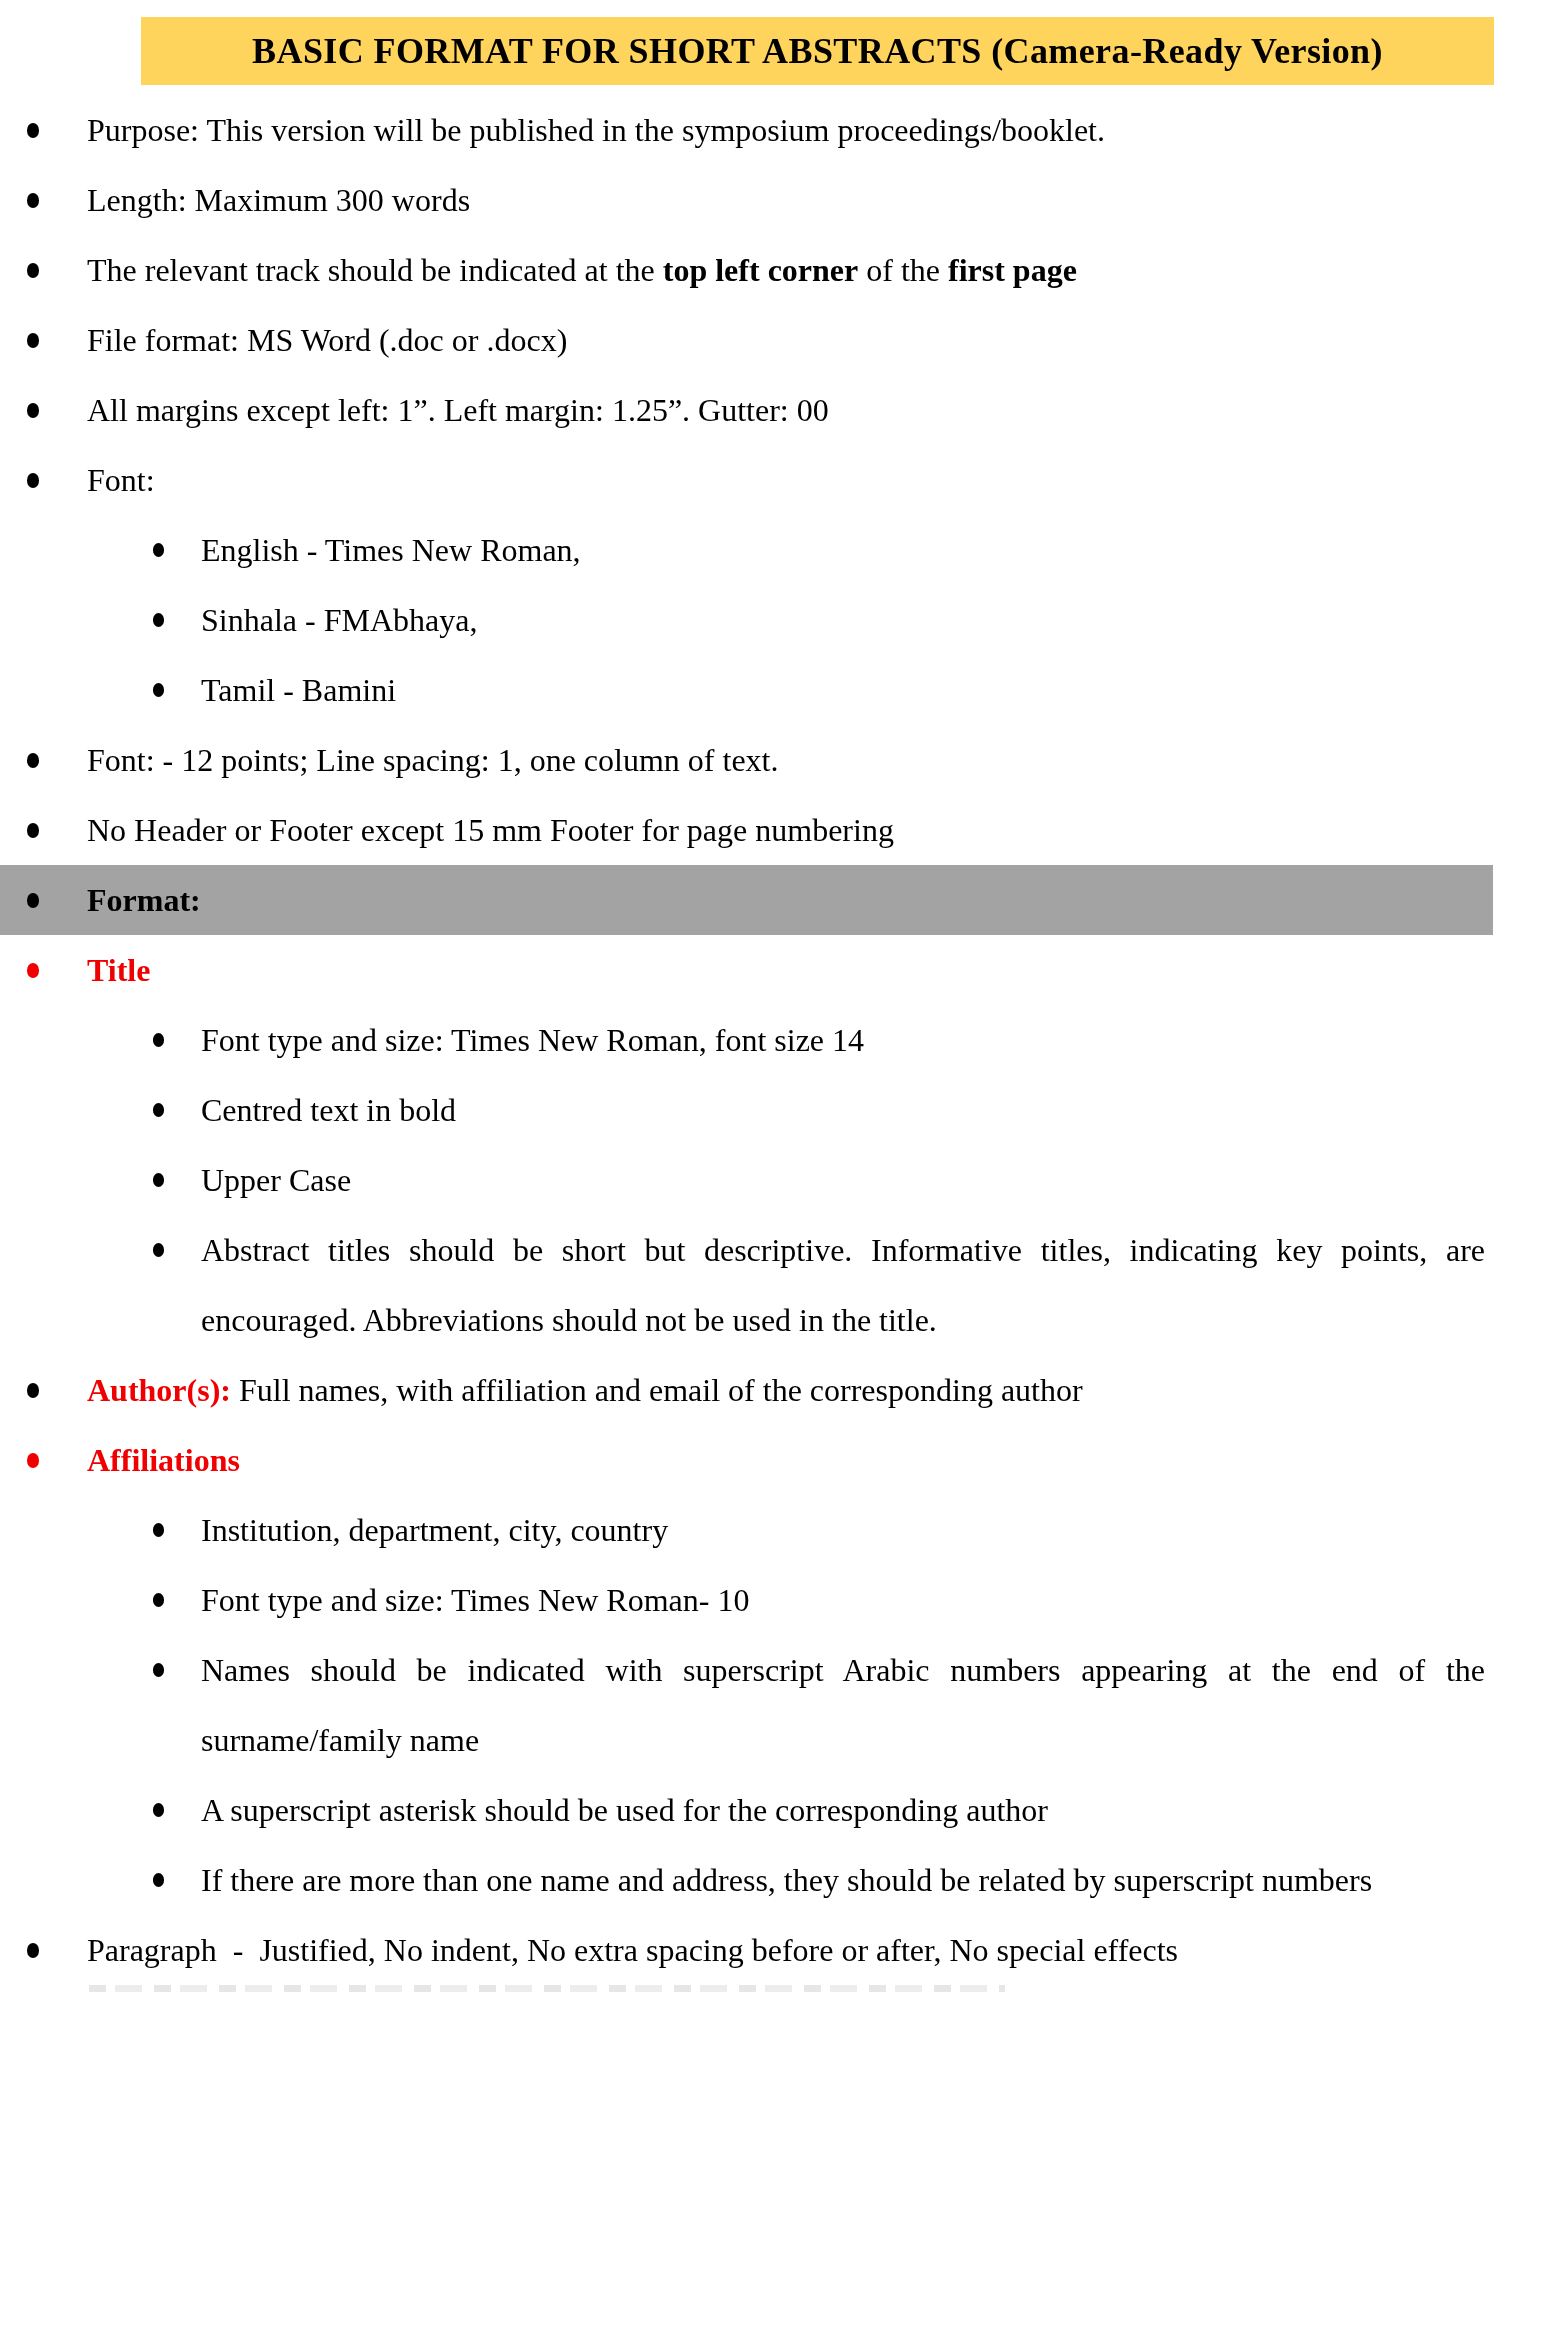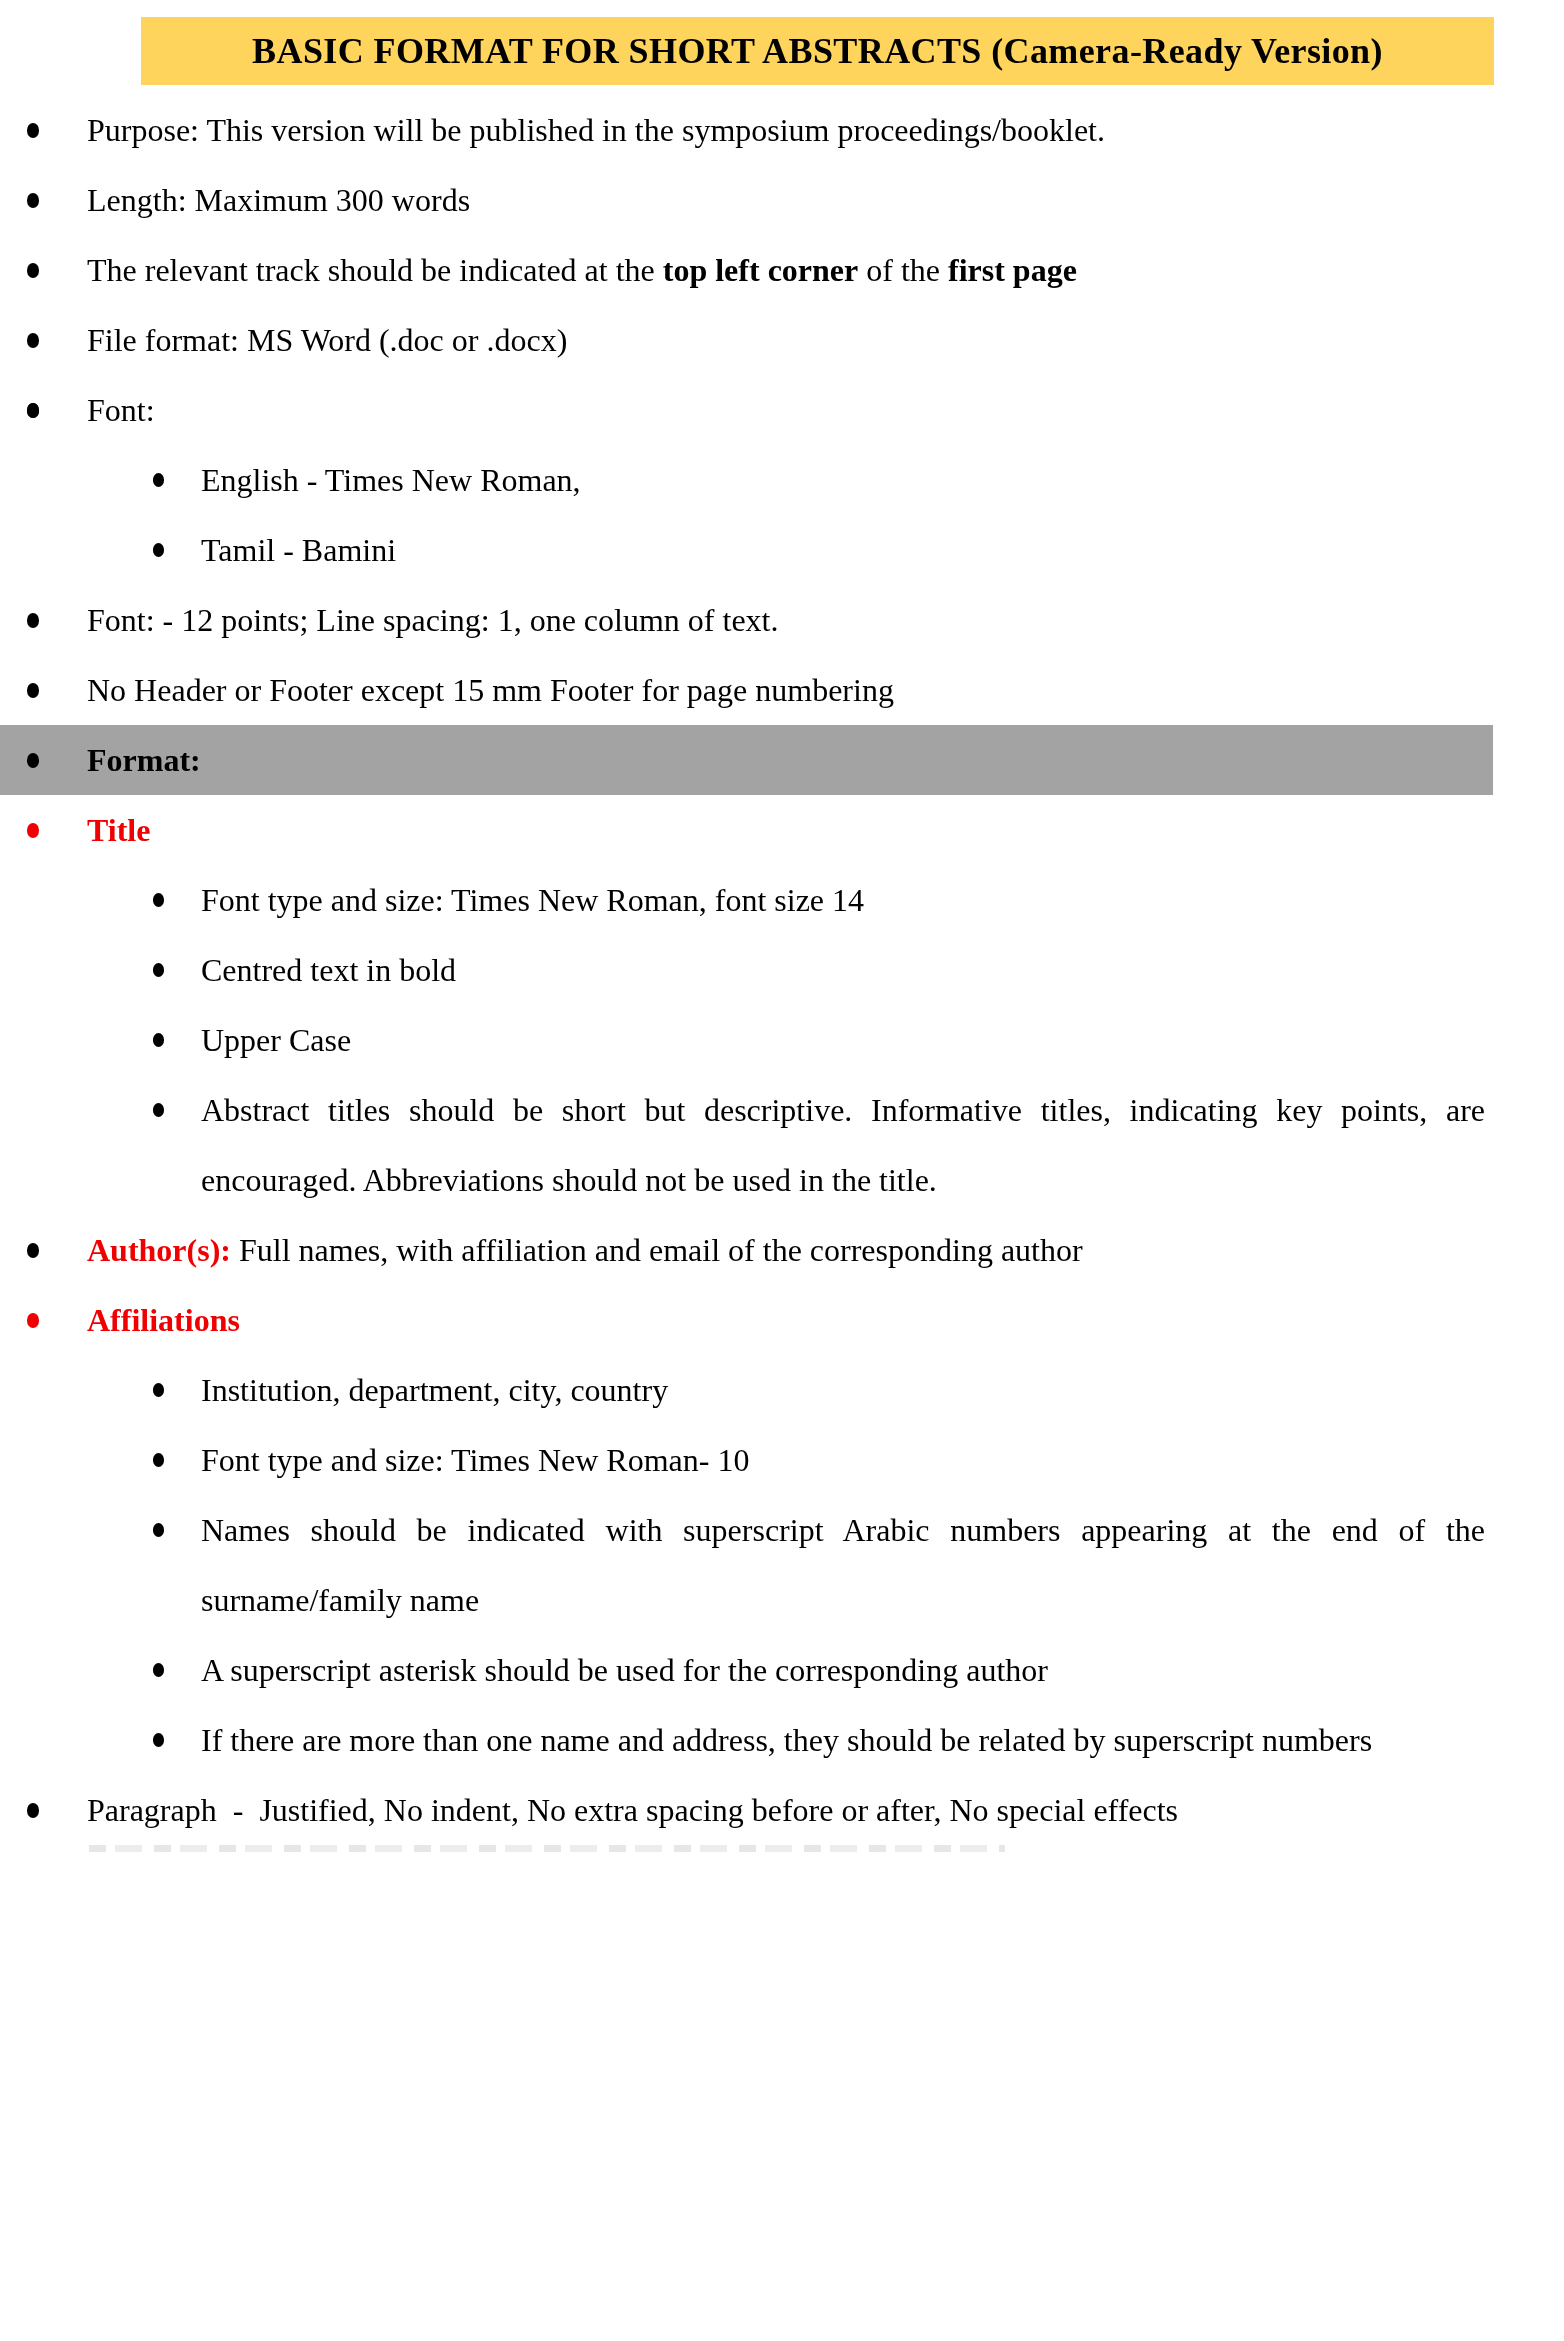--- a/index.html
+++ b/index.html
@@ -56,23 +56,24 @@
 </head>
 <body>
 
 <div class="page">
   <div class="title-band" style="background: rgb(255, 212, 92);">BASIC FORMAT FOR SHORT ABSTRACTS (Camera-Ready Version)</div>
   <div class="list" id="list">
       <div class="item lvl1"><span class="dot"></span><span class="">Purpose: This version will be published in the symposium proceedings/booklet.</span></div>
       <div class="item lvl1"><span class="dot"></span><span class="">Length: Maximum 300 words</span></div>
       <div class="item lvl1"><span class="dot"></span><span class="">The relevant track should be indicated at the </span><span class="b">top left corner</span><span class=""> of the </span><span class="b">first page</span></div>
       <div class="item lvl1"><span class="dot"></span><span class="">File format: MS Word (.doc or .docx)</span></div>
-      <div class="item lvl1"><span class="dot"></span></div>
+      <div class="item lvl1"><span class="dot"></span><span class="">All margins except left: 1”. Left margin: 1.25”. Gutter: 00</span></div>
       <div class="item lvl1"><span class="dot"></span><span class="">Font:</span></div>
       <div class="item lvl2"><span class="dot"></span><span class="">English - Times New Roman,</span></div>
+      <div class="item lvl2"><span class="dot"></span><span class="">Sinhala - FMAbhaya,</span></div>
       <div class="item lvl2"><span class="dot"></span><span class="">Tamil - Bamini</span></div>
       <div class="item lvl1"><span class="dot"></span><span class="">Font: - 12 points; Line spacing: 1, one column of text.</span></div>
       <div class="item lvl1"><span class="dot"></span><span class="">No Header or Footer except 15 mm Footer for page numbering</span></div>
       <div class="item lvl1 band" style="background: #a3a3a3;"><span class="dot"></span><span class="b">Format:</span></div>
       <div class="item lvl1"><span class="dot red-dot"></span><span class="b r">Title</span></div>
       <div class="item lvl2"><span class="dot"></span><span class="">Font type and size: Times New Roman, font size 14</span></div>
       <div class="item lvl2"><span class="dot"></span><span class="">Centred text in bold</span></div>
       <div class="item lvl2"><span class="dot"></span><span class="">Upper Case</span></div>
       <div class="item lvl2 just"><span class="dot"></span><span class="">Abstract titles should be short but descriptive. Informative titles, indicating key points, are encouraged. Abbreviations should not be used in the title.</span></div>
       <div class="item lvl1"><span class="dot"></span><span class="b r">Author(s):</span><span class=""> Full names, with affiliation and email of the corresponding author</span></div>

